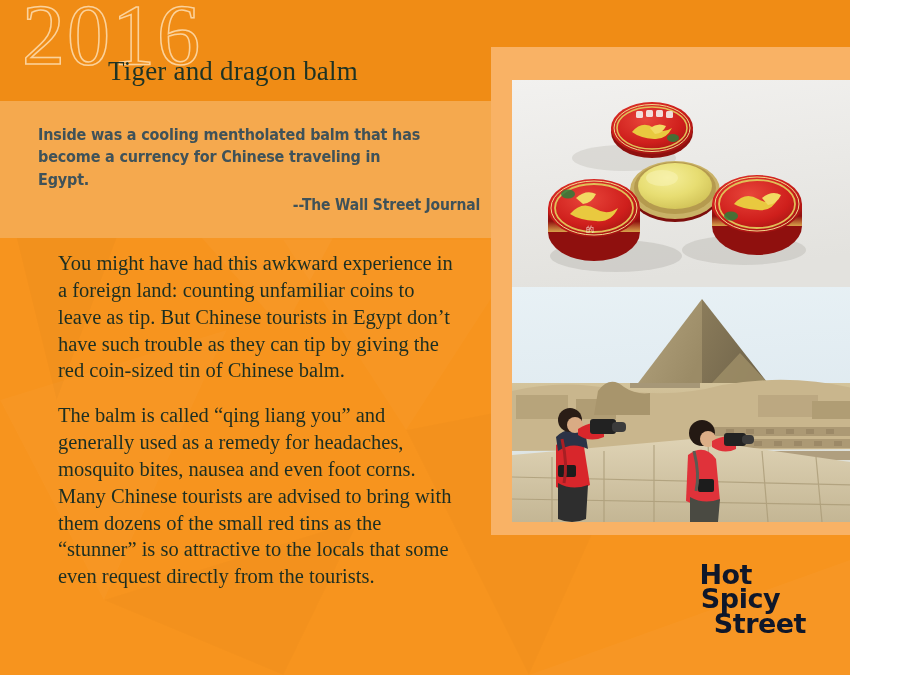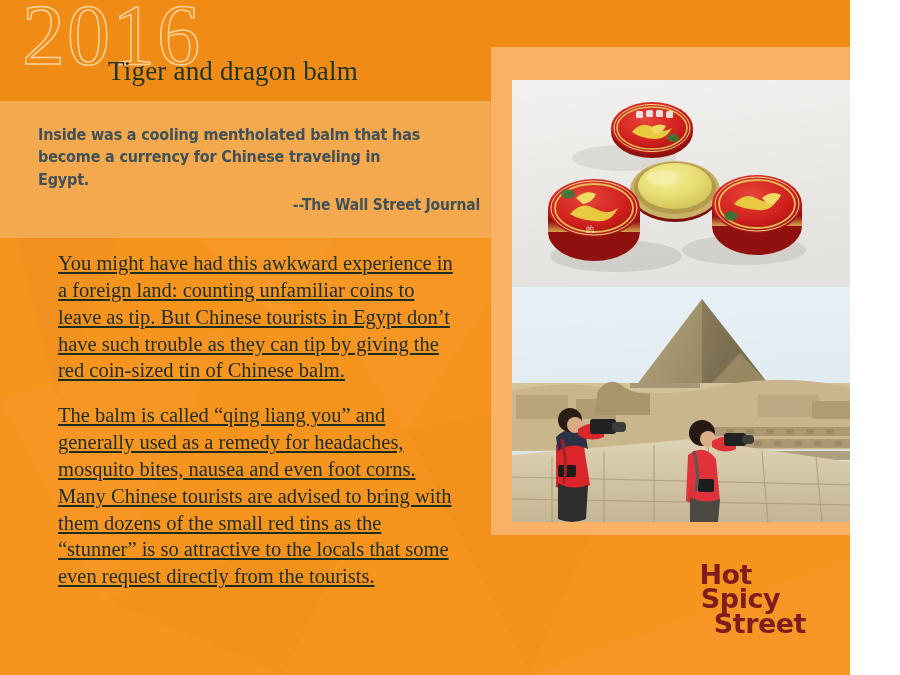--- a/index.html
+++ b/index.html
@@ -99,21 +99,21 @@
   
   .body-copy {
     position: absolute;
     left: 58px; top: 250px;
     width: 400px;
     font-family: "Liberation Serif", serif;
     font-size: 20.5px;
     line-height: 1.31;
     color: #1c2e22;
   }
-  .body-copy p { margin: 0 0 18px 0; text-decoration: underline; }
+  .body-copy p { margin: 0 0 18px 0; }
   .body-copy p:last-child { margin-bottom: 11px; }
 
   
   .photo-frame {
     position: absolute;
     left: 491px; top: 47px;
     width: 367px; height: 488px;
     background: #F9B265;
   }
   .photo-stack {
@@ -128,21 +128,21 @@
   .photo-pyramid { height: 235px; background: #c8d2d8; }
   .photo svg { display:block; width: 100%; height: 100%; }
 
   
   .logo {
     position: absolute;
     right: 44px; bottom: 38px;
     text-align: right;
     font-family: "DejaVu Sans", sans-serif;
     font-weight: bold;
-    color: #7f1d1d;
+    color: #0f172a;
     line-height: 0.92;
     user-select: none;
   }
   .logo span { display: block; font-size: 27px; letter-spacing: -0.5px; }
   .logo .l1 { margin-right: 54px; }
   .logo .l2 { margin-right: 26px; }
   .logo .l3 { margin-right: 0px; }
 </style>
 </head>
 <body>

